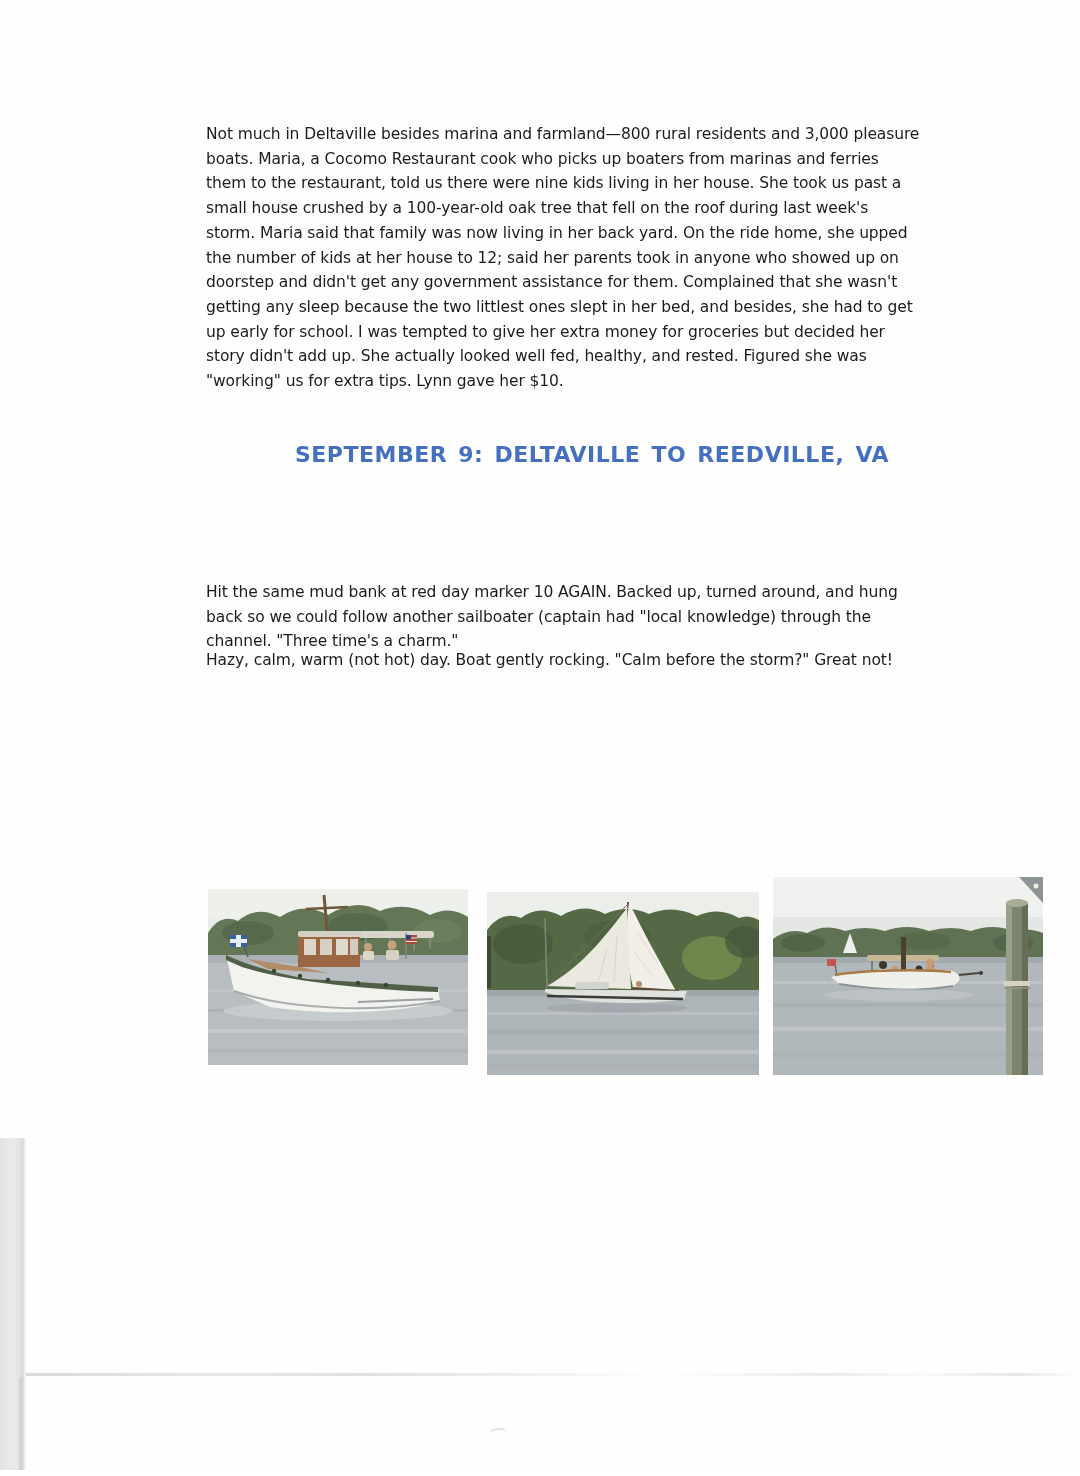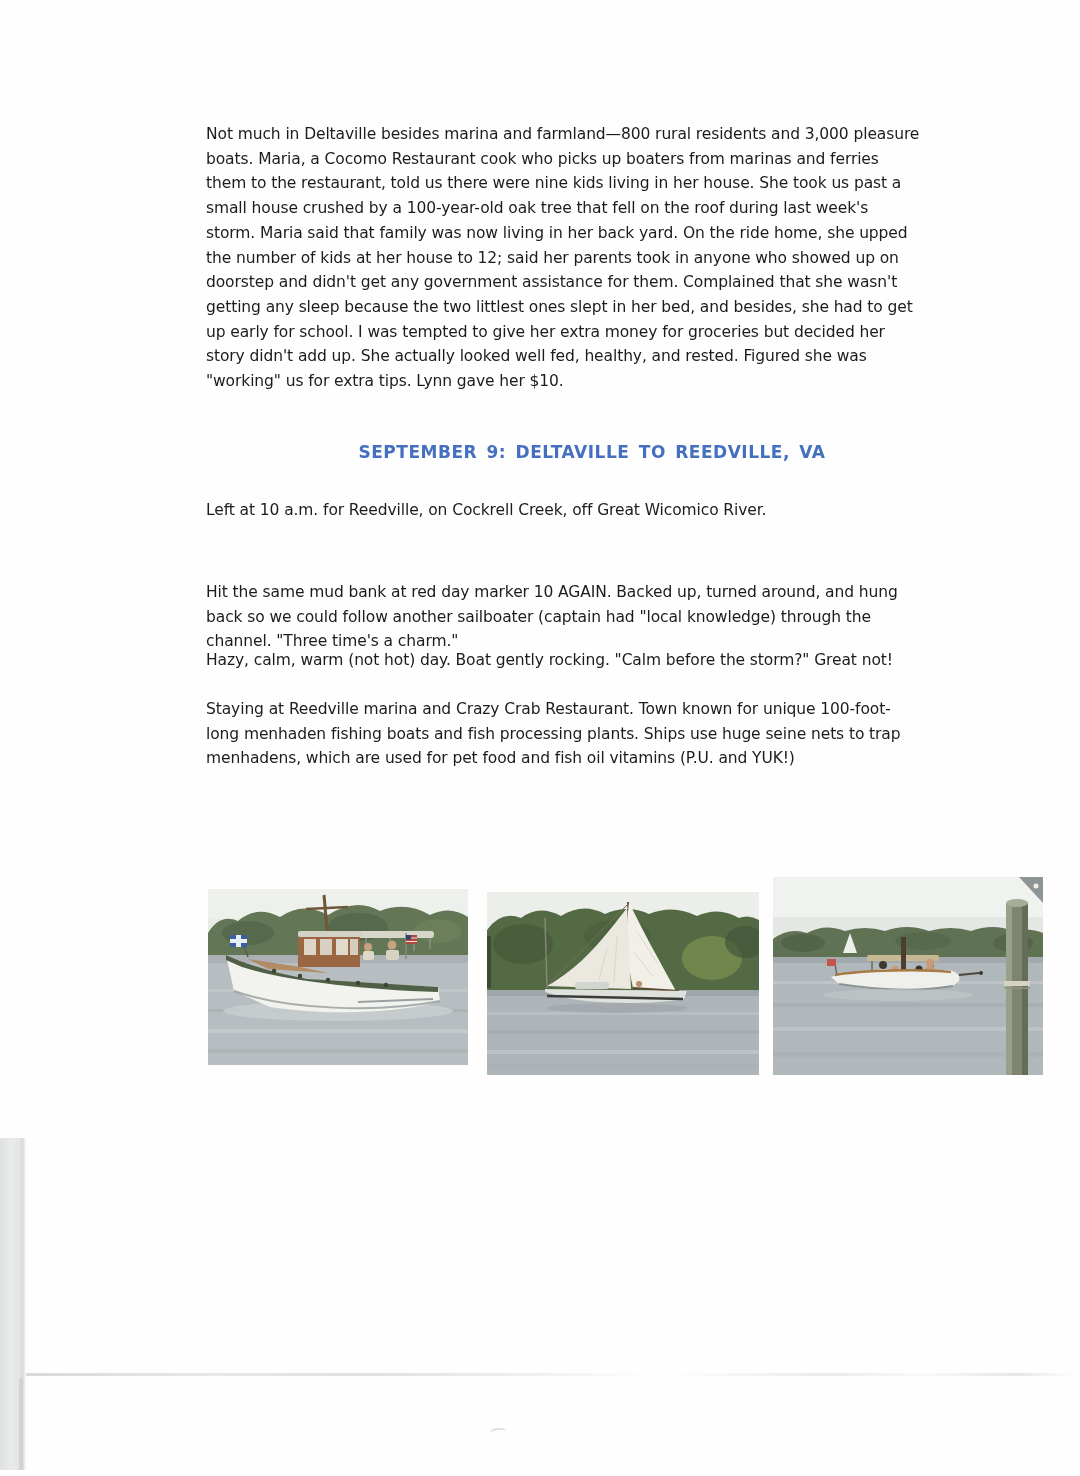--- a/index.html
+++ b/index.html
@@ -20,21 +20,21 @@
     line-height:24.7px;
     letter-spacing:-0.1px;
     color:#1c1c1c;
   }
   .section-heading{
     position:absolute;
     left:206px;
     width:772px;
     margin:0;
     text-align:center;
-    font-size:17px;
+    font-size:22px;
     font-weight:700;
     letter-spacing:0.5px;
     word-spacing:3px;
     color:#4470bf;
   }
   .photo{
     position:absolute;
     margin:0;
     display:block;
   }
@@ -80,31 +80,27 @@
 storm. Maria said that family was now living in her back yard. On the ride home, she upped
 the number of kids at her house to 12; said her parents took in anyone who showed up on
 doorstep and didn't get any government assistance for them. Complained that she wasn't
 getting any sleep because the two littlest ones slept in her bed, and besides, she had to get
 up early for school. I was tempted to give her extra money for groceries but decided her
 story didn't add up. She actually looked well fed, healthy, and rested. Figured she was
 "working" us for extra tips. Lynn gave her $10.</p>
 
   <h1 class="section-heading" style="top:442px">SEPTEMBER 9: DELTAVILLE TO REEDVILLE, VA</h1>
 
-  <p class="body-para" style="top:498px">Left at 10 a.m. for Reedville, on Cockrell Creek, off Great Wicomico River.</p>
 
   <p class="body-para" style="top:580px">Hit the same mud bank at red day marker 10 AGAIN. Backed up, turned around, and hung
 back so we could follow another sailboater (captain had "local knowledge) through the
 channel. "Three time's a charm."</p>
 
   <p class="body-para" style="top:648px">Hazy, calm, warm (not hot) day. Boat gently rocking. "Calm before the storm?" Great not!</p>
 
-  <p class="body-para" style="top:697px">Staying at Reedville marina and Crazy Crab Restaurant. Town known for unique 100-foot-
-long menhaden fishing boats and fish processing plants. Ships use huge seine nets to trap
-menhadens, which are used for pet food and fish oil vitamins (P.U. and YUK!)</p>
 
 
   <figure class="photo" style="left:208px;top:889px;width:260px;height:176px" aria-label="antique wooden motor launch with green trim and checkered bow flag on the river">
     <svg width="260" height="176" viewBox="0 0 260 176">
       <rect width="260" height="176" fill="#e9ebe7"></rect>
       <rect width="260" height="30" fill="#eef0ec"></rect>
       <path d="M0,44 Q12,24 30,32 Q48,16 72,28 Q95,12 120,26 Q148,8 172,22 Q198,12 222,26 Q242,16 260,28 L260,70 L0,70 Z" fill="#637655"></path>
       <ellipse cx="40" cy="44" rx="26" ry="12" fill="#51644a" opacity="0.7"></ellipse>
       <ellipse cx="150" cy="38" rx="30" ry="14" fill="#4e6146" opacity="0.6"></ellipse>
       <ellipse cx="230" cy="42" rx="24" ry="12" fill="#71855e" opacity="0.6"></ellipse>

